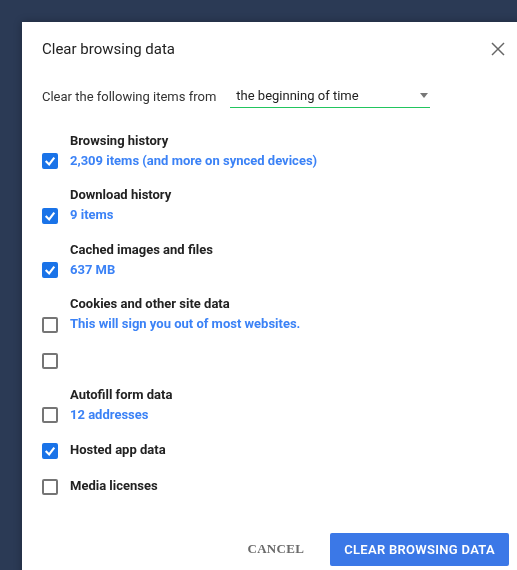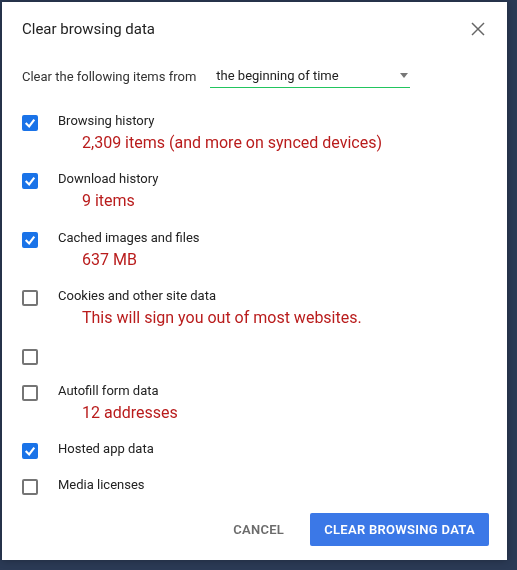--- a/index.html
+++ b/index.html
@@ -9,21 +9,21 @@
     height: 570px;
     font-family: "Segoe UI", Roboto, Arial, sans-serif;
     background: #1a2b4a;
     box-sizing: border-box;
   }
   *, *::before, *::after { box-sizing: inherit; }
   .backdrop {
     width: 517px;
     height: 570px;
     background: #2b3a55;
-    padding: 2px;
+    padding: 22px;
   }
   .dialog {
     background: #fff;
     width: 505px;
     height: 558px;
     position: relative;
     display: flex;
     flex-direction: column;
     box-shadow: 0 0 8px rgba(0,0,0,0.3);
   }
@@ -72,23 +72,24 @@
     border-right: 4px solid transparent;
     border-top: 5px solid #777;
   }
   .list {
     padding: 10px 20px 0 20px;
     flex: 1;
     overflow: hidden;
   }
   .item {
     display: flex;
-    align-items: flex-start;
-    gap: 20px;
+    align-items: flex-end;
+    gap: 12px;
     padding: 9px 0;
+    font-weight: bold;
   }
   .cb {
     width: 16px;
     height: 16px;
     border: 2px solid #757575;
     border-radius: 2px;
     flex-shrink: 0;
     margin-top: 2px;
     display: flex;
     align-items: center;
@@ -104,25 +105,24 @@
     width: 12px; height: 12px;
     stroke: #fff; stroke-width: 2.5; fill: none;
   }
   .item-text { display: flex; flex-direction: column; }
   .item-label {
     font-size: 13px;
     color: #222;
     line-height: 1.3;
   }
   .item-sub {
-    font-size: 16px;
-    color: #b91c1c;
+    font-size: 13px;
+    color: #3b82f6;
     line-height: 1.35;
     margin-top: 2px;
-    margin-left: 24px;
   }
   .footer {
     display: flex;
     justify-content: flex-end;
     align-items: center;
     gap: 12px;
     padding: 14px 18px;
   }
   .btn {
     font-size: 13px;
@@ -130,20 +130,21 @@
     letter-spacing: 0.3px;
     padding: 9px 14px;
     border-radius: 2px;
     cursor: pointer;
     text-transform: uppercase;
     user-select: none;
   }
   .btn-flat {
     color: #6b6b6b;
     background: transparent;
+    font-family: Liberation Serif, serif;
   }
   .btn-primary {
     color: #fff;
     background: #3b78e7;
   }
 </style>
 </head>
 <body>
 
 <div class="backdrop">

